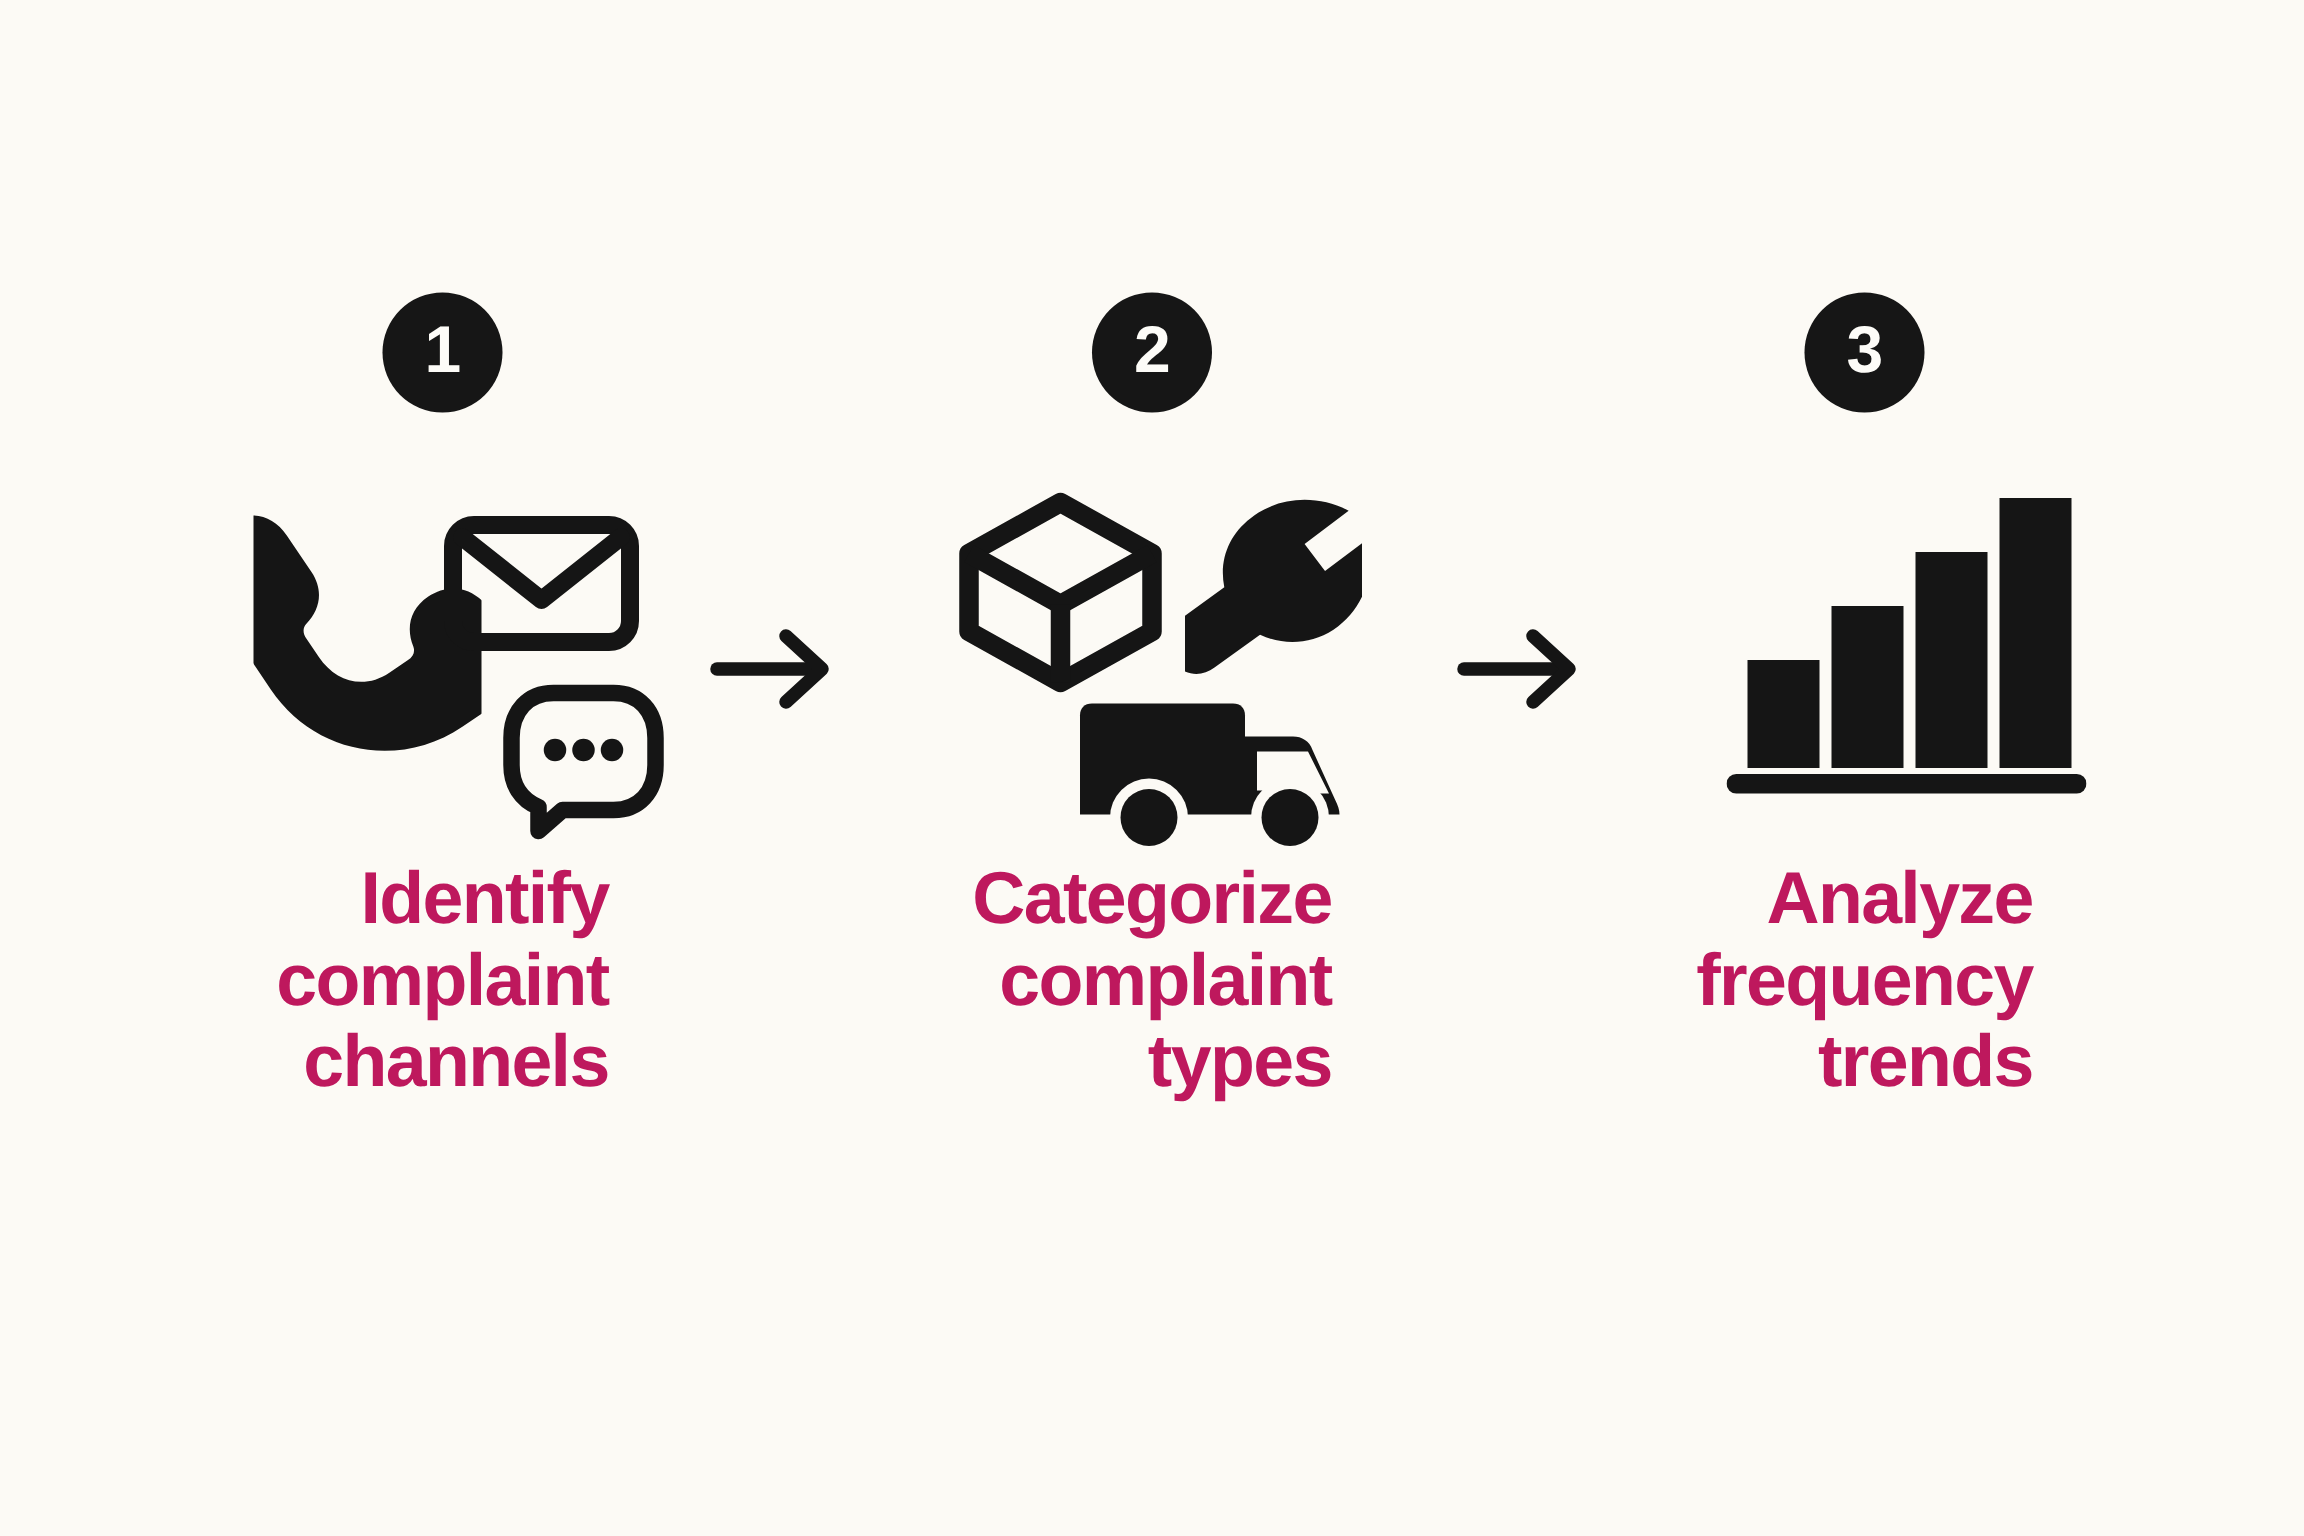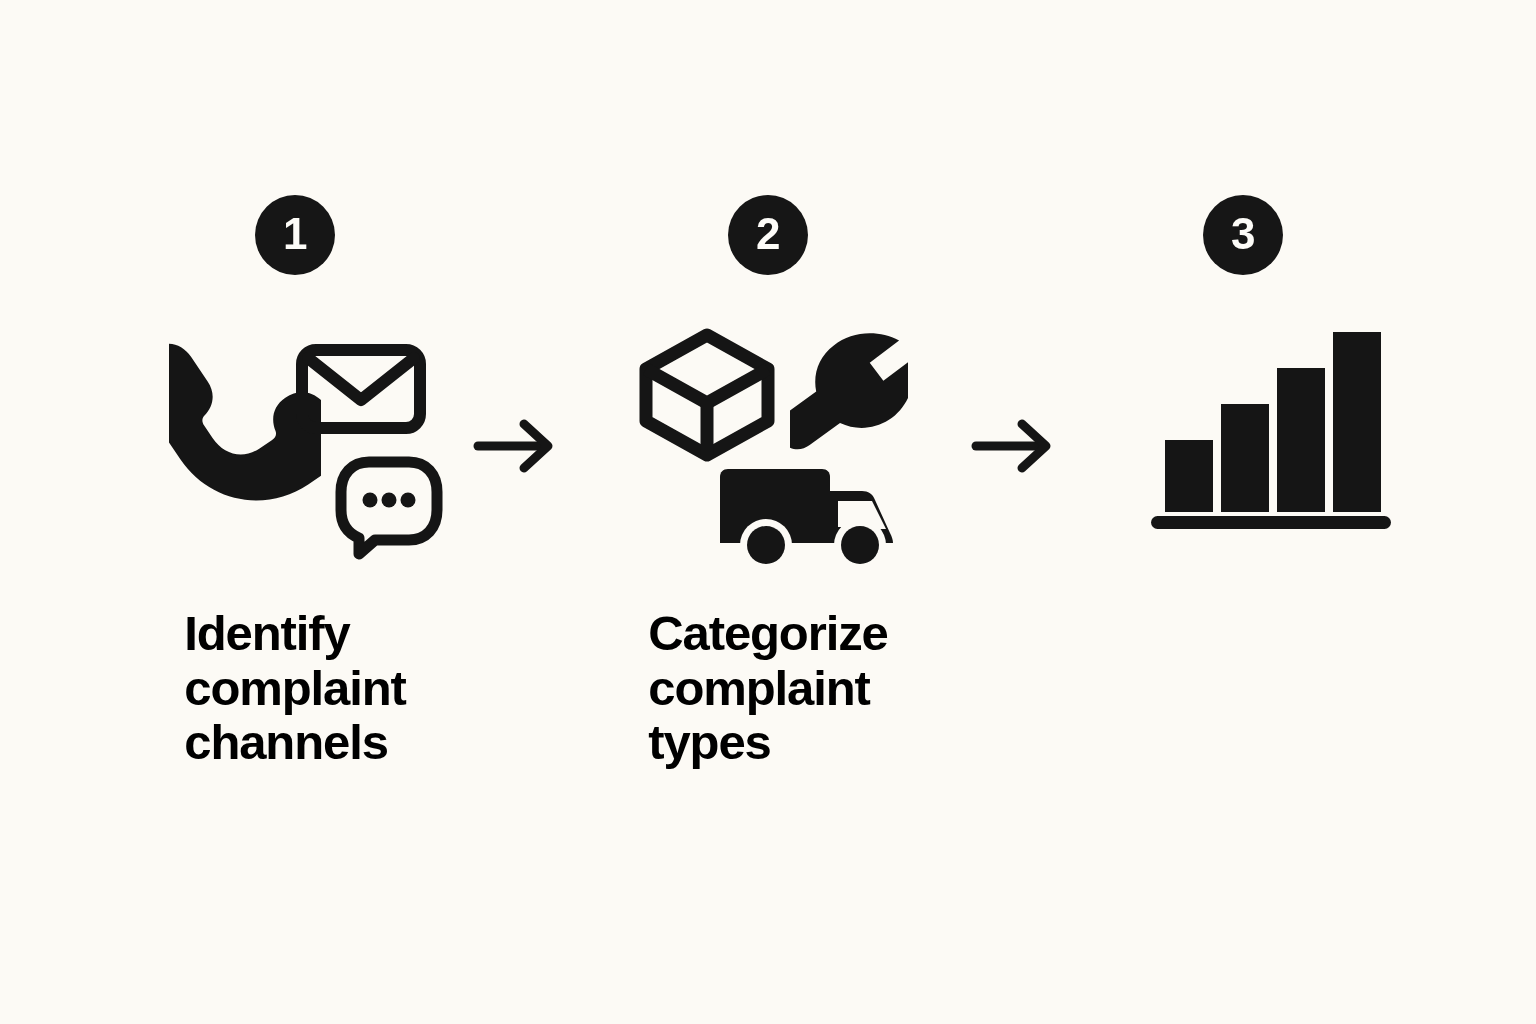--- a/index.html
+++ b/index.html
@@ -54,27 +54,26 @@
 
   .icon-zone {
     position: relative;
     width: 300px;
     height: 255px;
     margin-top: 42px;
   }
   .icon-zone svg { display: block; position: absolute; }
 
   .caption {
-    margin-top: 34px;
-    text-align: left;
+    text-align: right;
     font-size: 49px;
     font-weight: 700;
     line-height: 1.115;
     letter-spacing: -1.1px;
-    color: #000000;
+    color: #be185d;
     white-space: pre-line;
   }
 
   
   .arrow {
     position: absolute;
     top: 416px;
     width: 96px;
     height: 60px;
   }
@@ -223,15 +222,18 @@
         <g>
           <rect x="14" y="116" width="48" height="72" fill="#151515"></rect>
           <rect x="70" y="80" width="48" height="108" fill="#151515"></rect>
           <rect x="126" y="44" width="48" height="144" fill="#151515"></rect>
           <rect x="182" y="8" width="48" height="180" fill="#151515"></rect>
         </g>
         <rect x="0" y="192" width="240" height="13" rx="6.5" ry="6.5" fill="#151515"></rect>
       </svg>
     </div>
 
+    <div class="caption">Analyze
+frequency
+trends</div>
   </div>
 
 </div>
 
 </body></html>

